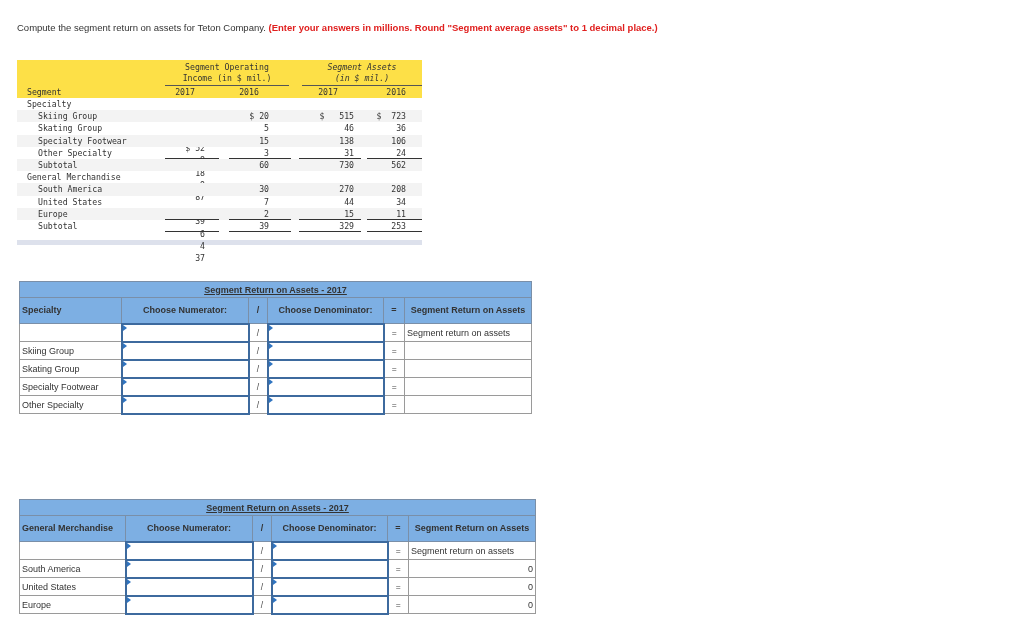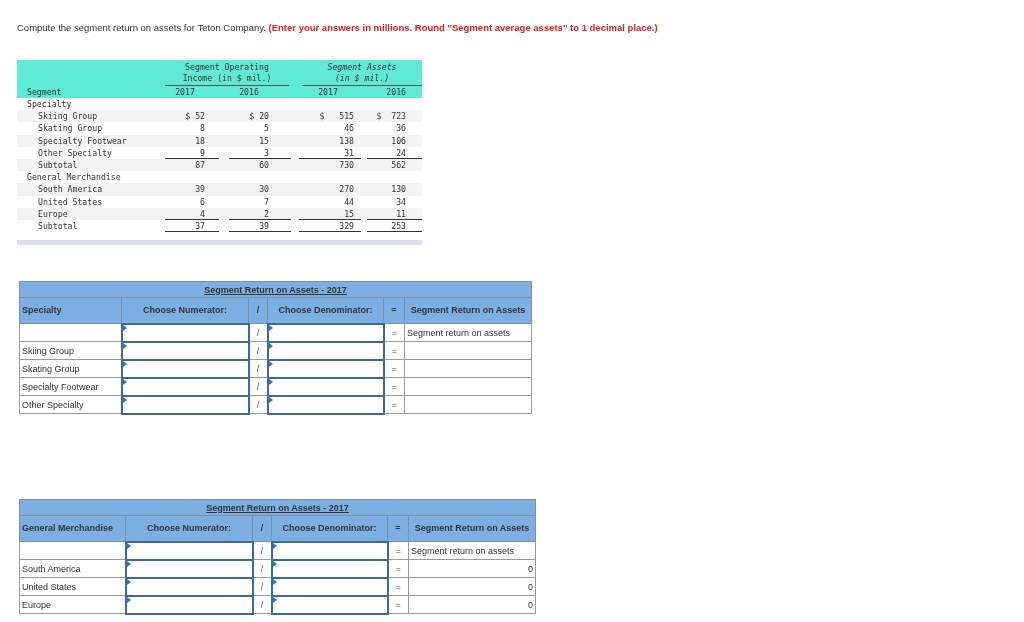--- a/index.html
+++ b/index.html
@@ -14,38 +14,38 @@
   }
   .instructions .emph { color: #e0201f; font-weight: bold; }
 
   
   .datatable {
     position: absolute; left: 17px; top: 60px; width: 405px;
     font-family: "DejaVu Sans Mono", "Liberation Mono", monospace;
     font-size: 8.2px; color: #333;
   }
   .dt-head {
-    background: #5eead4; height: 38px; position: relative;
+    background: #fde047; height: 38px; position: relative;
   }
   .dt-head .grp {
     position: absolute; top: 2px; text-align: center; line-height: 11px;
   }
   .dt-head .grp .ul {
     position: absolute; left: 0; right: 0; bottom: -2px; border-bottom: 1px solid #555;
   }
   .dt-head .grp1 { left: 148px; width: 124px; }
   .dt-head .grp2 { left: 285px; width: 120px; font-style: italic; }
   .dt-head .yrrow { position: absolute; top: 27px; left: 0; right: 0; height: 11px; }
   .dt-head .yrrow span { position: absolute; text-align: right; }
   .dt-row { height: 12.2px; position: relative; line-height: 12px; }
   .dt-row.alt { background: #f3f3f3; }
   .dt-row span { position: absolute; top: 0; white-space: pre; }
   .dt-row .lbl { left: 10px; }
   .dt-row .lbl.ind { left: 21px; }
-  .c1 { left: 148px; width: 40px; text-align: right; }
+  .c1 { left: 148px; width: 40px; text-align: right; margin-top: 32px; }
   .c2 { left: 212px; width: 40px; text-align: right; }
   .c3 { left: 285px; width: 52px; text-align: right; }
   .c4 { left: 345px; width: 44px; text-align: right; }
   .yc1 { left: 148px; width: 40px; }
   .yc2 { left: 212px; width: 40px; }
   .yc3 { left: 285px; width: 52px; }
   .yc4 { left: 345px; width: 44px; }
   .uline { position: absolute; bottom: 0; height: 0; border-bottom: 1px solid #333; }
   .dline { position: absolute; bottom: -3px; height: 3px; border-top: 1px solid #333; border-bottom: 1px solid #333; }
   .ul1 { left: 148px; width: 54px; }
@@ -156,21 +156,21 @@
     <span class="c4">562</span>
   </div>
   <div class="dt-row">
     <span class="lbl">General Merchandise</span>
   </div>
   <div class="dt-row alt">
     <span class="lbl ind">South America</span>
     <span class="c1">39</span>
     <span class="c2">30</span>
     <span class="c3">270</span>
-    <span class="c4">130</span>
+    <span class="c4">208</span>
   </div>
   <div class="dt-row">
     <span class="lbl ind">United States</span>
     <span class="c1">6</span>
     <span class="c2">7</span>
     <span class="c3">44</span>
     <span class="c4">34</span>
   </div>
   <div class="dt-row alt">
     <span class="lbl ind">Europe</span>

